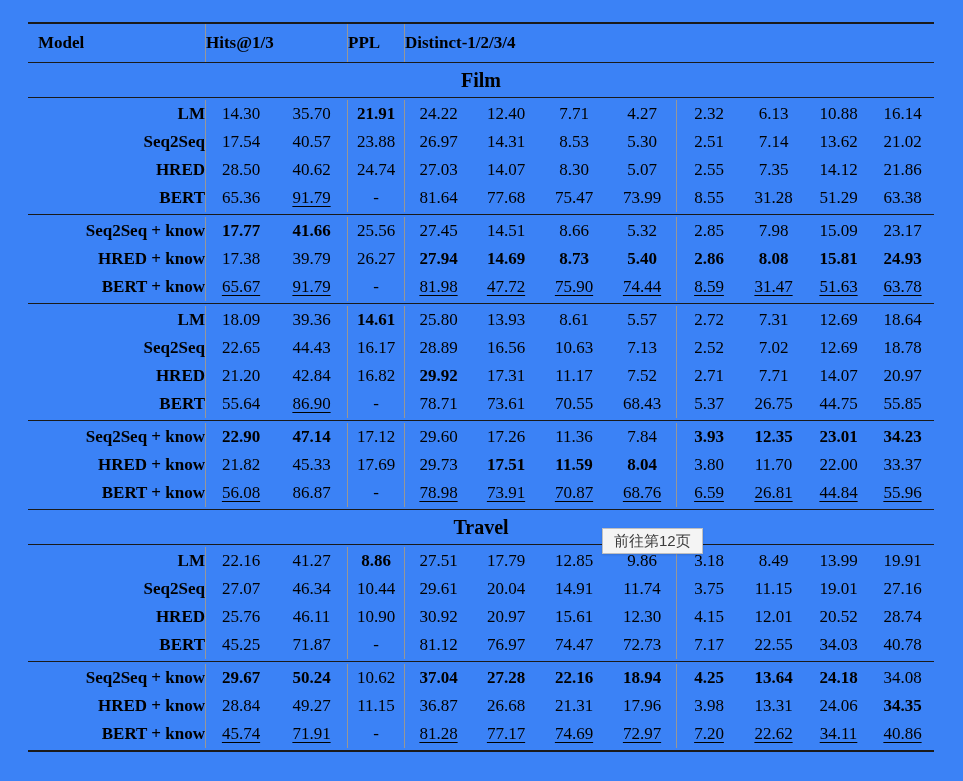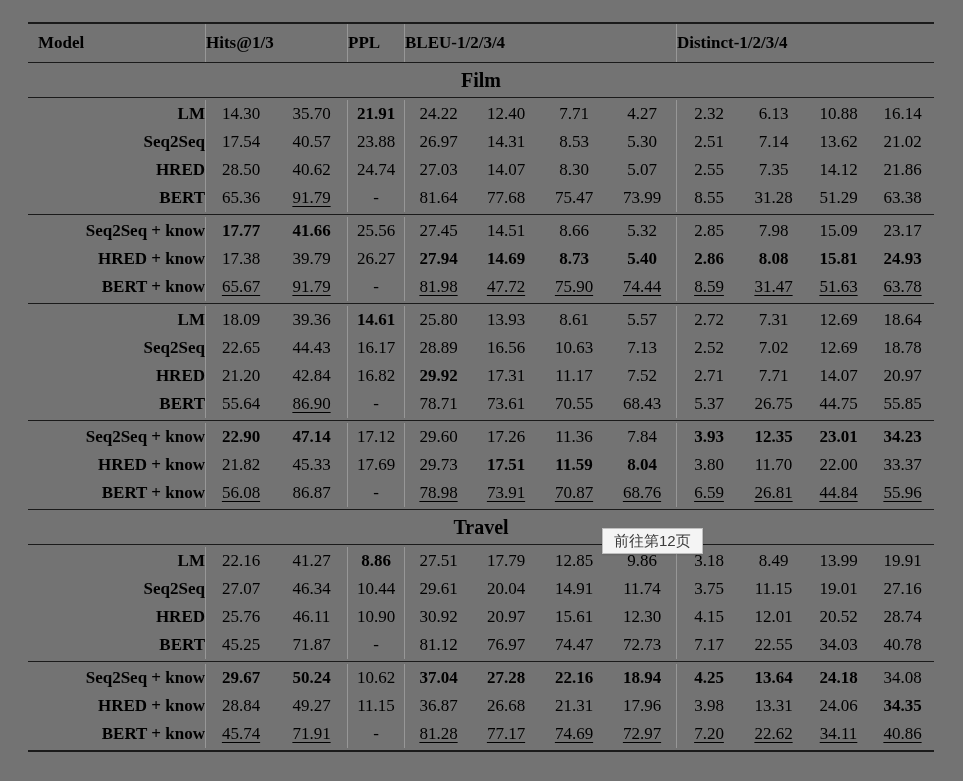--- a/index.html
+++ b/index.html
@@ -1,16 +1,16 @@
 <!DOCTYPE html>
 <html><head>
 <meta charset="utf-8">
 <style>
   html,body{margin:0;padding:0;background:#ffffff;}
-  .page{position:relative;width:963px;height:781px;background:#737373;
+  .page{position:relative;width:963px;height:781px;background:#3b82f6;
         font-family:"Liberation Serif","DejaVu Serif",serif;color:#000;overflow:hidden;}
   .paper-table{position:absolute;left:28px;top:22px;width:906px;
         border-top:2px solid #1a1a1a;border-bottom:2px solid #1a1a1a;}
   .hrow{display:grid;grid-template-columns:177px 142px 57px 272px 258px;
         height:38px;line-height:38px;border-bottom:1px solid #1a1a1a;}
   .hcell{text-align:left;font-weight:bold;font-size:17px;}
   .hcell.model{text-align:left;padding-left:10px;}
   .hcell.sep{border-left:1px solid #979797;}
   .section-title-row{height:34px;line-height:34px;text-align:center;
         font-weight:bold;font-size:20px;border-bottom:1px solid #1a1a1a;}
@@ -31,21 +31,20 @@
 </head>
 <body>
 
 <div class="page">
   <div class="paper-table">
 
     <div class="hrow">
       <span class="hcell model">Model</span>
       <span class="hcell sep">Hits@1/3</span>
       <span class="hcell sep">PPL</span>
-      <span class="hcell sep">BLEU-1/2/3/4</span>
       <span class="hcell sep">Distinct-1/2/3/4</span>
     </div>
 
     <div class="section">
       <div class="section-title-row">Film</div>
       <div>
           <div class="block">
             <div class="row">
               <span class="cell model">LM</span>
               <span class="cell val c0">14.30</span>

